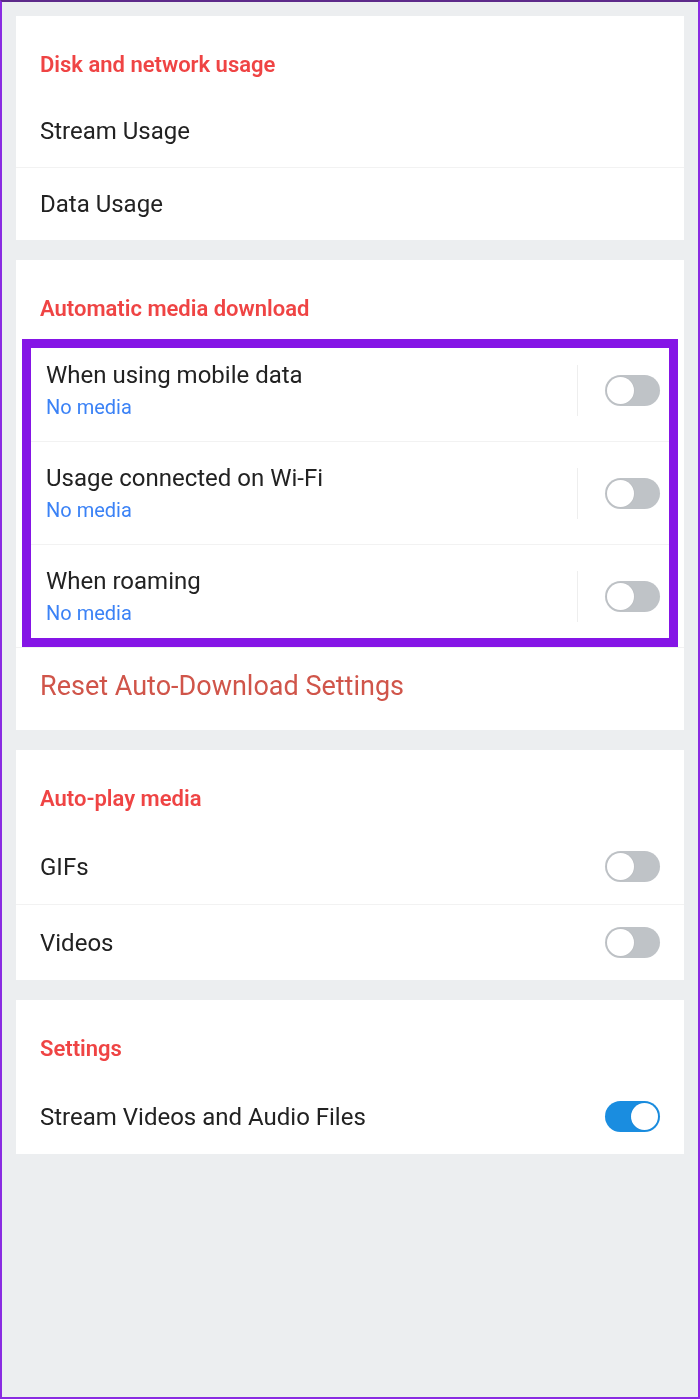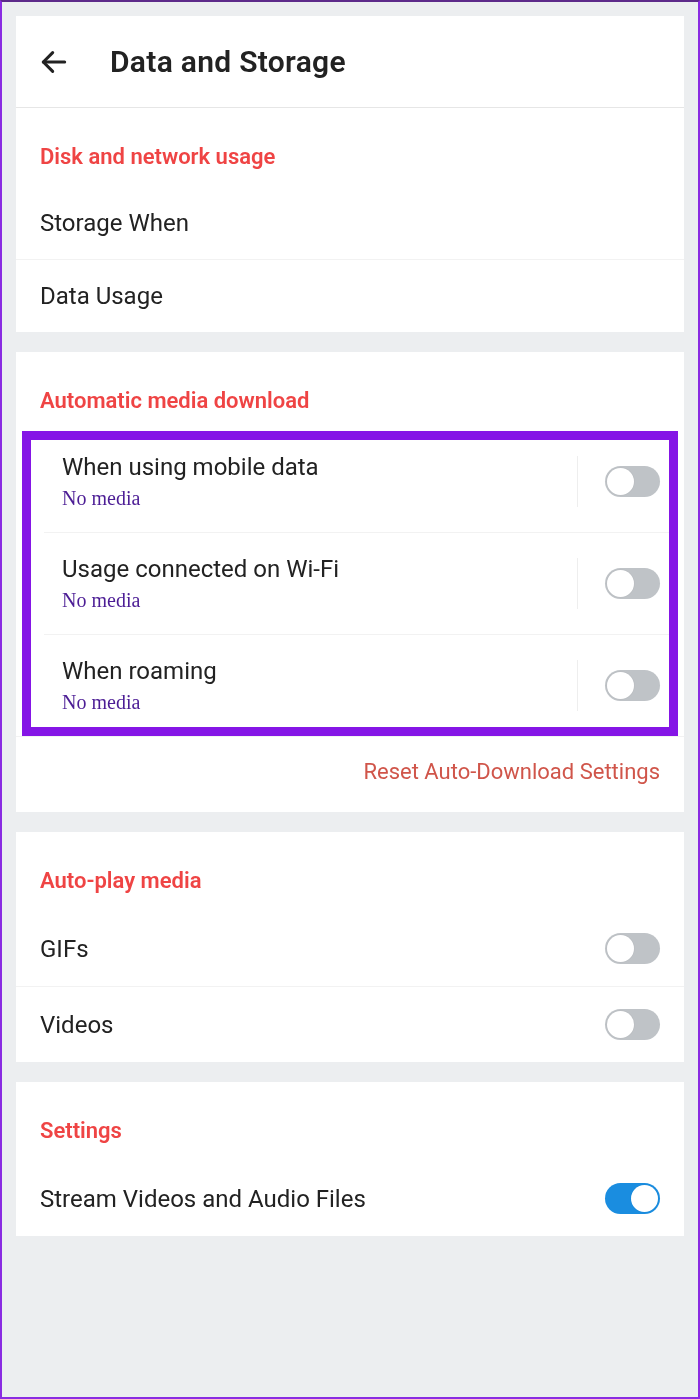--- a/index.html
+++ b/index.html
@@ -46,34 +46,32 @@
     align-items: center;
     justify-content: space-between;
   }
   .row.first { border-top: 0; }
   .row-text .primary {
     font-size: 24px;
     color: #222;
   }
   .row-text .secondary {
     font-size: 20px;
-    color: #4c1d95;
+    color: #3b82f6;
     margin-top: 6px;
-    font-family: Liberation Serif, serif;
   }
   .gap {
     height: 20px;
     background: #eceef0;
   }
   .reset-row {
     padding: 22px 24px 28px 24px;
-    font-size: 22px;
+    font-size: 27px;
     color: #d0554a;
     border-top: 1px solid #f2f2f2;
-    text-align: right;
   }
   .toggle {
     width: 55px;
     height: 31px;
     border-radius: 20px;
     background: #bfc3c7;
     position: relative;
     flex: 0 0 auto;
   }
   .toggle .knob {
@@ -99,42 +97,33 @@
   .highlight-wrap {
     position: relative;
     margin: 0 6px;
   }
   .highlight-box {
     position: absolute;
     inset: 0;
     border: 9px solid #8515e6;
     pointer-events: none;
   }
-  .highlight-wrap .row { padding-left: 18px; padding-right:18px;margin-left:22px;}
+  .highlight-wrap .row { padding-left: 24px; padding-right:18px;}
 </style>
 </head>
 <body>
 
 <div class="frame">
 
-  <div class="header">
-    <div class="back-arrow">
-      <svg width="32" height="32" viewBox="0 0 24 24" fill="none" stroke="#222" stroke-width="2.3" stroke-linecap="round" stroke-linejoin="round">
-        <line x1="20" y1="12" x2="4" y2="12"></line>
-        <polyline points="11 5 4 12 11 19"></polyline>
-      </svg>
-    </div>
-    <div class="title">Data and Storage</div>
-  </div>
 
   <div class="section">
     <div class="section-header">Disk and network usage</div>
     <div class="row first">
       <div class="row-text">
-          <div class="primary">Storage When</div>
+          <div class="primary">Stream Usage</div>
         </div>
     </div>
     <div class="row">
       <div class="row-text">
           <div class="primary">Data Usage</div>
         </div>
     </div>
   </div>
 </div>
 

